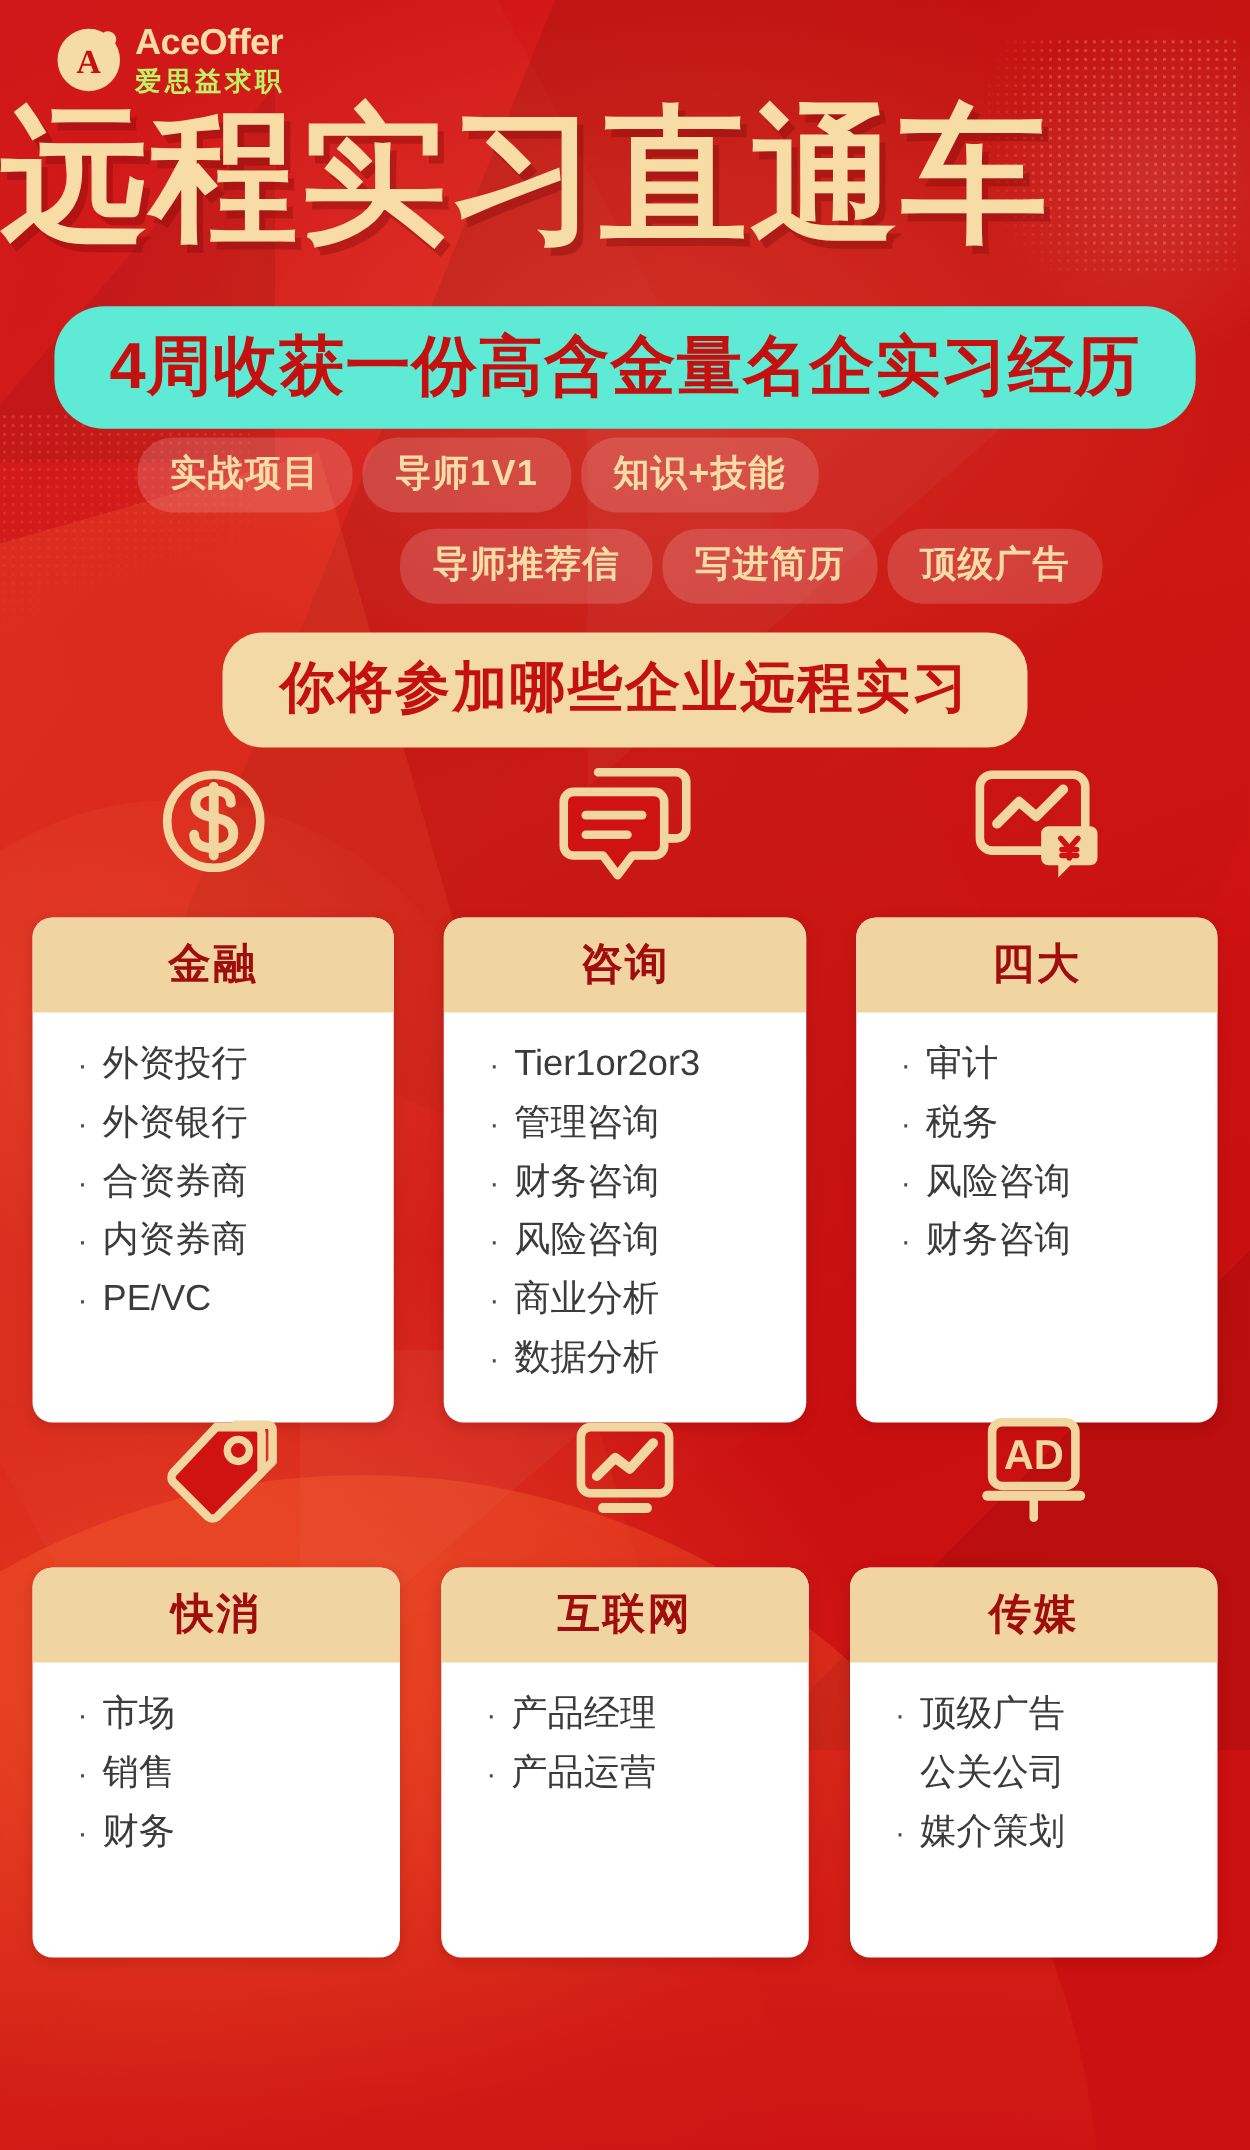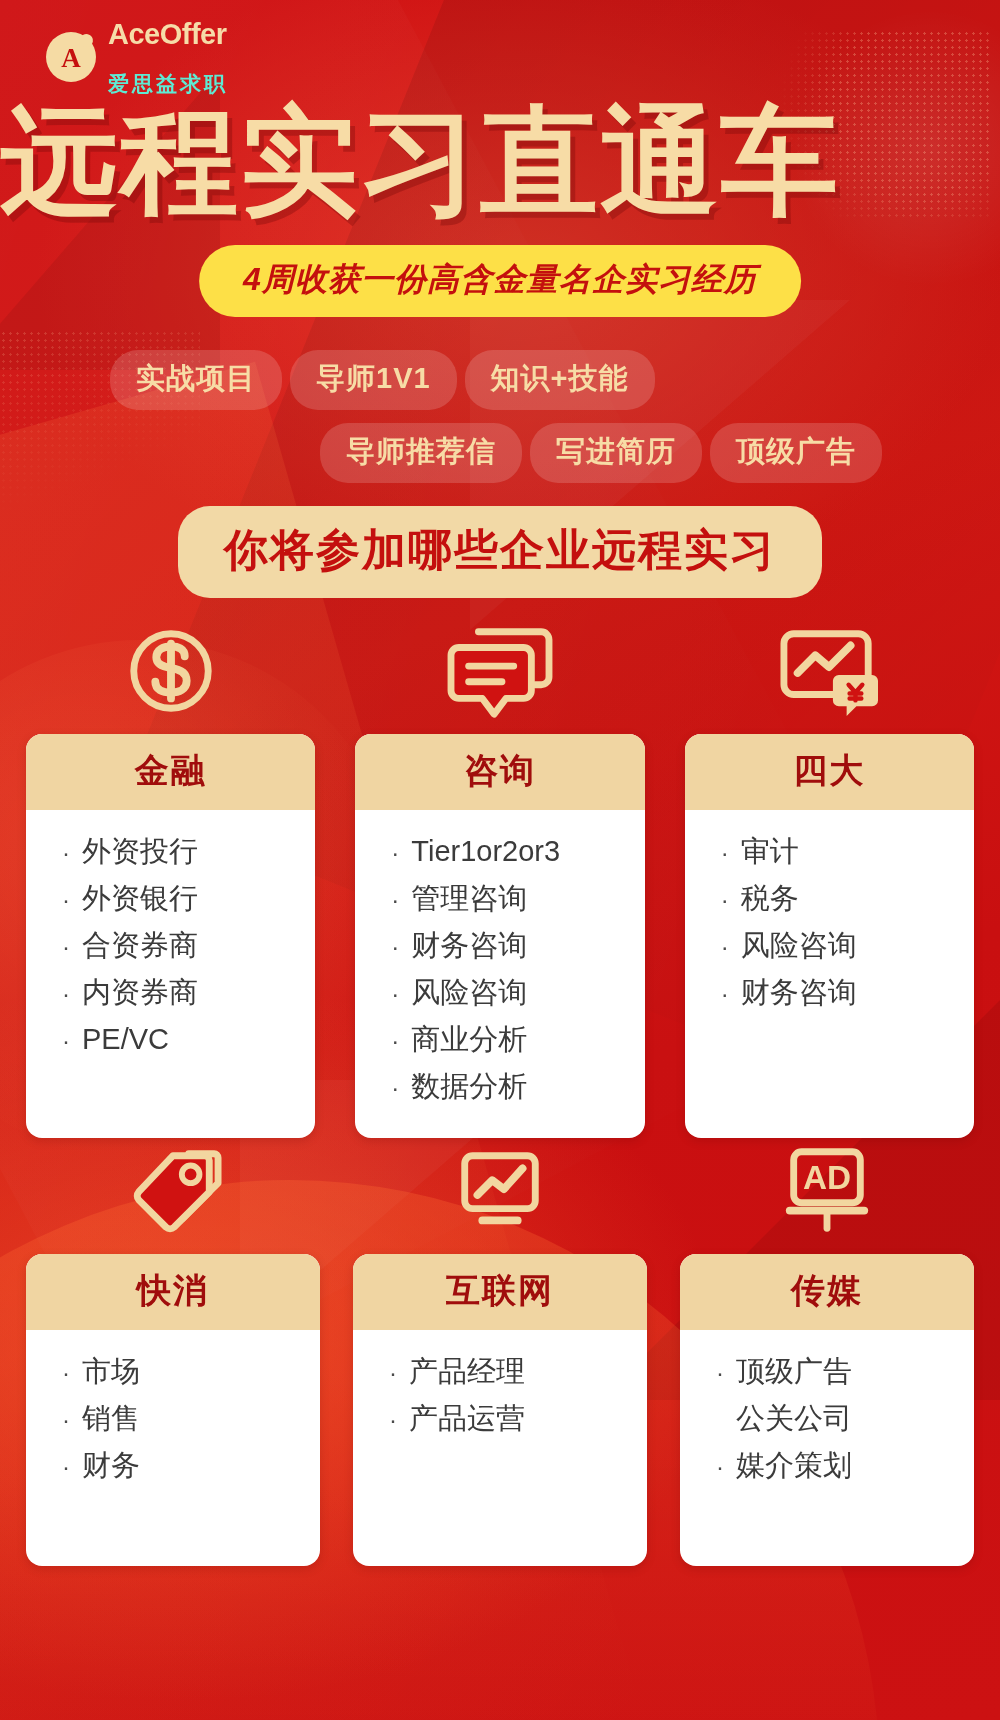--- a/index.html
+++ b/index.html
@@ -140,55 +140,54 @@
     box-sizing: border-box;
   }
   .logo-text { display: flex; flex-direction: column; line-height: 1; }
   .logo-en {
     color: #f6dca8;
     font-size: 29px;
     font-weight: bold;
     letter-spacing: -0.5px;
   }
   .logo-cn {
-    color: #5eead4;
+    color: #bef264;
     font-size: 21px;
     font-weight: bold;
     letter-spacing: 3px;
-    margin-top: 24px;
+    margin-top: 6px;
   }
 
   
   .main-title {
     position: absolute;
-    top: 100px; left: 0; width: 828px;
+    top: 80px; left: 0; width: 828px;
     text-align: center;
     color: #f7dca6;
     font-size: 118px;
     font-weight: bold;
     letter-spacing: 2px;
     line-height: 1.05;
     text-shadow: 5px 6px 0 rgba(120,8,8,0.35);
     white-space: nowrap;
   }
 
   
   .sub-banner {
     position: absolute;
     top: 245px; left: 50%;
     transform: translateX(-50%);
-    background: #fde047;
+    background: #5eead4;
     color: #c4100e;
-    font-size: 32px;
+    font-size: 52px;
     font-weight: bold;
     letter-spacing: 1px;
     padding: 13px 44px 15px;
     border-radius: 40px;
     white-space: nowrap;
-    font-style: italic;
   }
 
   
   .tag-row {
     position: absolute;
     display: flex;
     gap: 8px;
     align-items: center;
   }
   .tag-row.row1 { top: 350px; left: 110px; }
@@ -232,21 +231,20 @@
 
   .card-wrap {
     width: 294px;
     display: flex;
     flex-direction: column;
     align-items: center;
   }
   .card-icon {
     height: 112px;
     display: flex;
-    align-items: flex-end;
     justify-content: center;
     margin-bottom: 14px;
   }
   .card {
     width: 100%;
     background: #ffffff;
     border-radius: 16px;
     overflow: hidden;
     box-shadow: 0 3px 10px rgba(90,0,0,0.18);
   }

